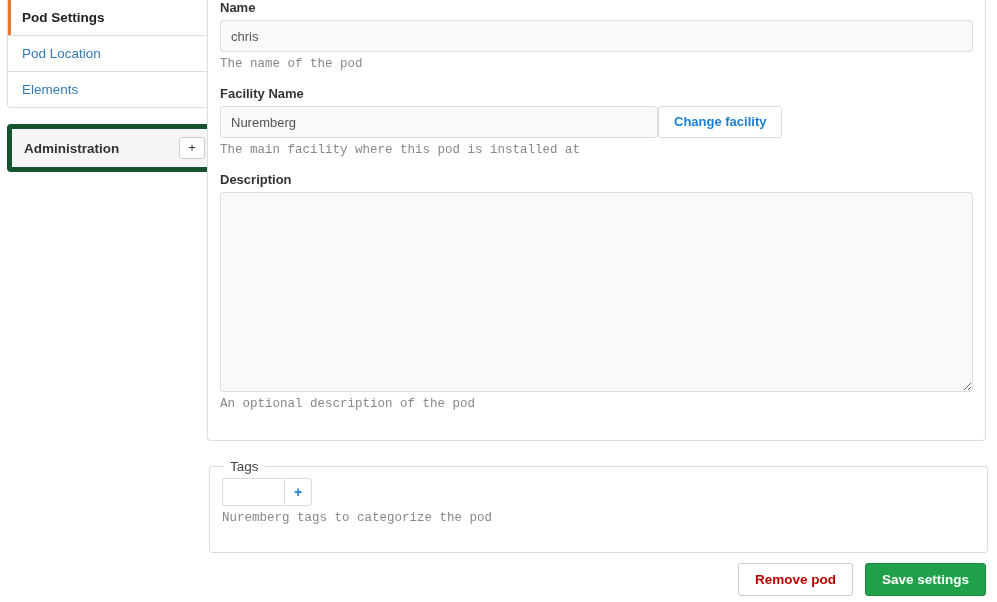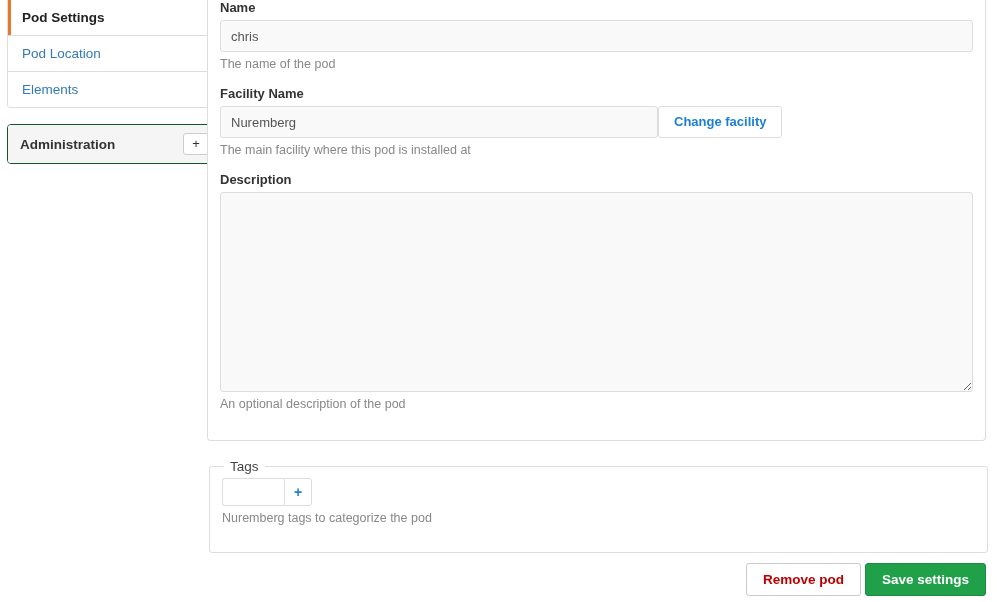--- a/index.html
+++ b/index.html
@@ -62,21 +62,21 @@
   .nav-item.active {
     color: #222222;
     font-weight: bold;
     border-left: 3px solid #e8762c;
     padding-left: 11px;
   }
 
   
   .admin-panel {
     margin-top: 16px;
-    border: 1px solid #14532d;
+    border: 5px solid #14532d;
     border-radius: 4px;
     background: #c2410c;
     overflow: hidden;
   }
   .admin-head {
     display: flex;
     align-items: center;
     justify-content: space-between;
     padding: 8px 10px 8px 12px;
     background: #f5f5f5;
@@ -120,20 +120,21 @@
     color: #333333;
     margin: 0 0 5px 0;
     line-height: 15px;
   }
   .help-text {
     display: block;
     color: #888888;
     font-size: 12.5px;
     margin: 5px 0 14px 0;
     line-height: 15px;
+    font-family: Liberation Mono, monospace;
   }
 
   .form-control {
     display: block;
     width: 100%;
     box-sizing: border-box;
     height: 32px;
     padding: 6px 10px;
     font-size: 13px;
     font-family: "Liberation Sans", sans-serif;
@@ -223,21 +224,21 @@
     padding: 0;
     font-family: "Liberation Sans", sans-serif;
   }
 
   
   .actions {
     position: absolute;
     right: 11px;
     top: 563px;
     display: flex;
-    gap: 4px;
+    gap: 12px;
   }
   .btn-remove {
     background: #ffffff;
     border: 1px solid #cccccc;
     color: #bb0000;
     font-weight: bold;
     font-size: 13.5px;
     height: 33px;
     padding: 0 16px;
   }

